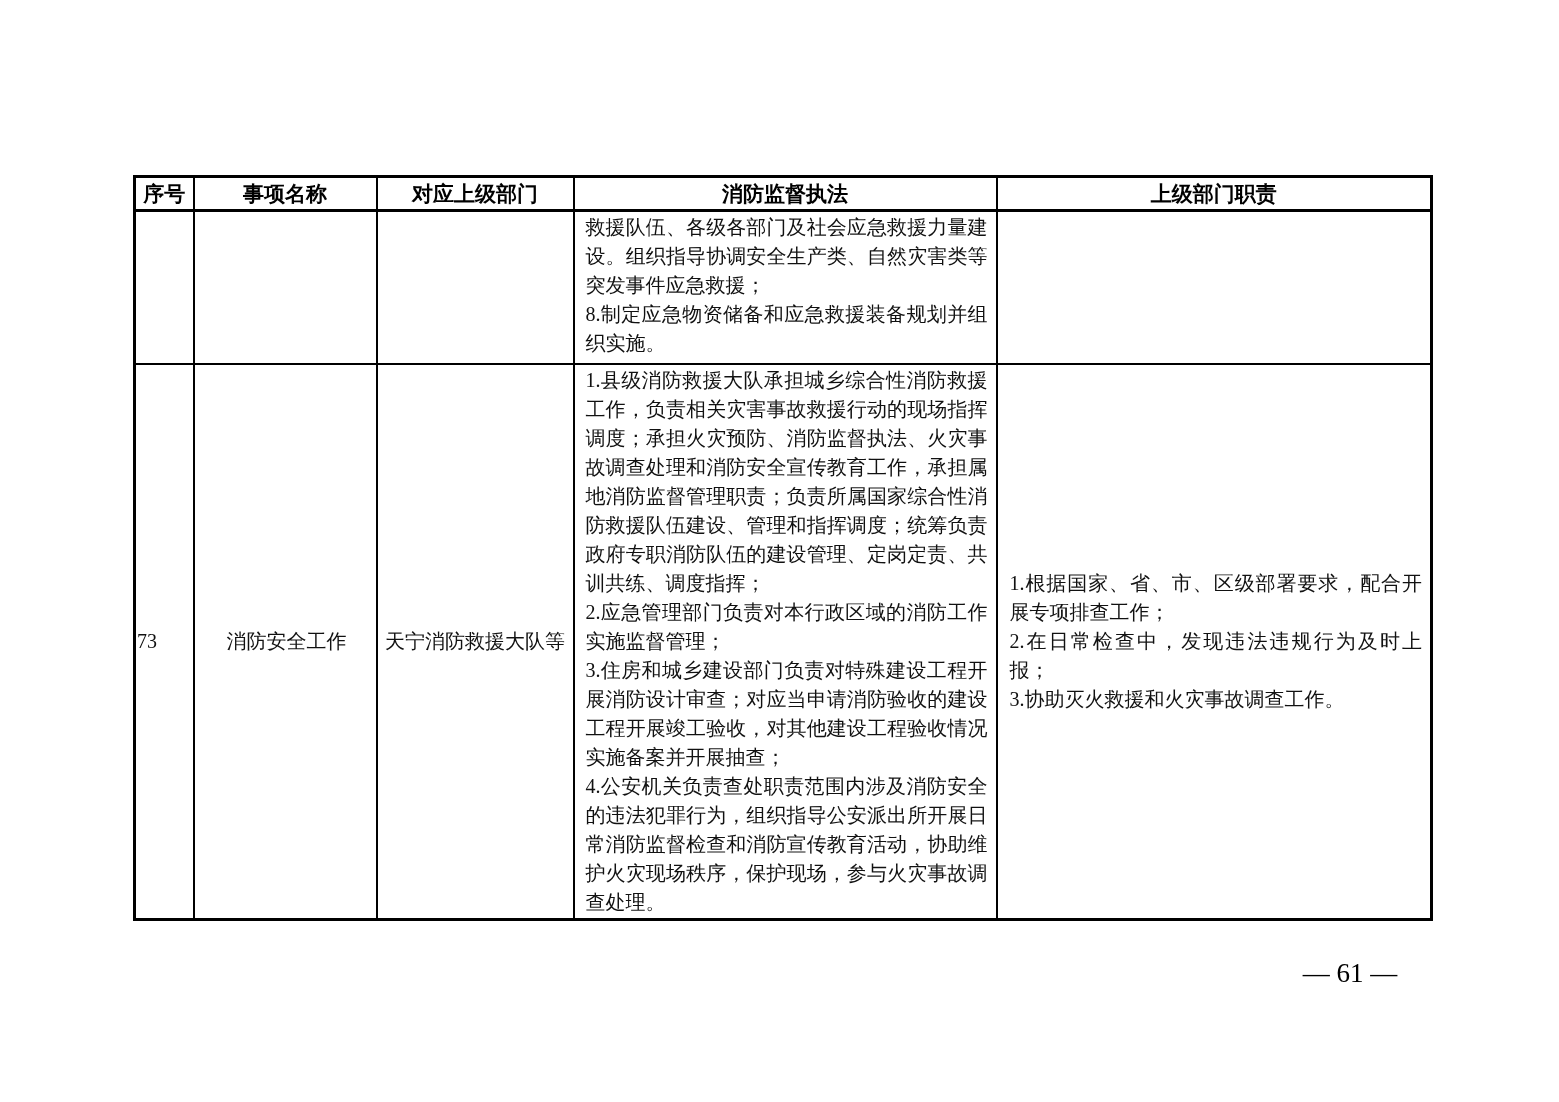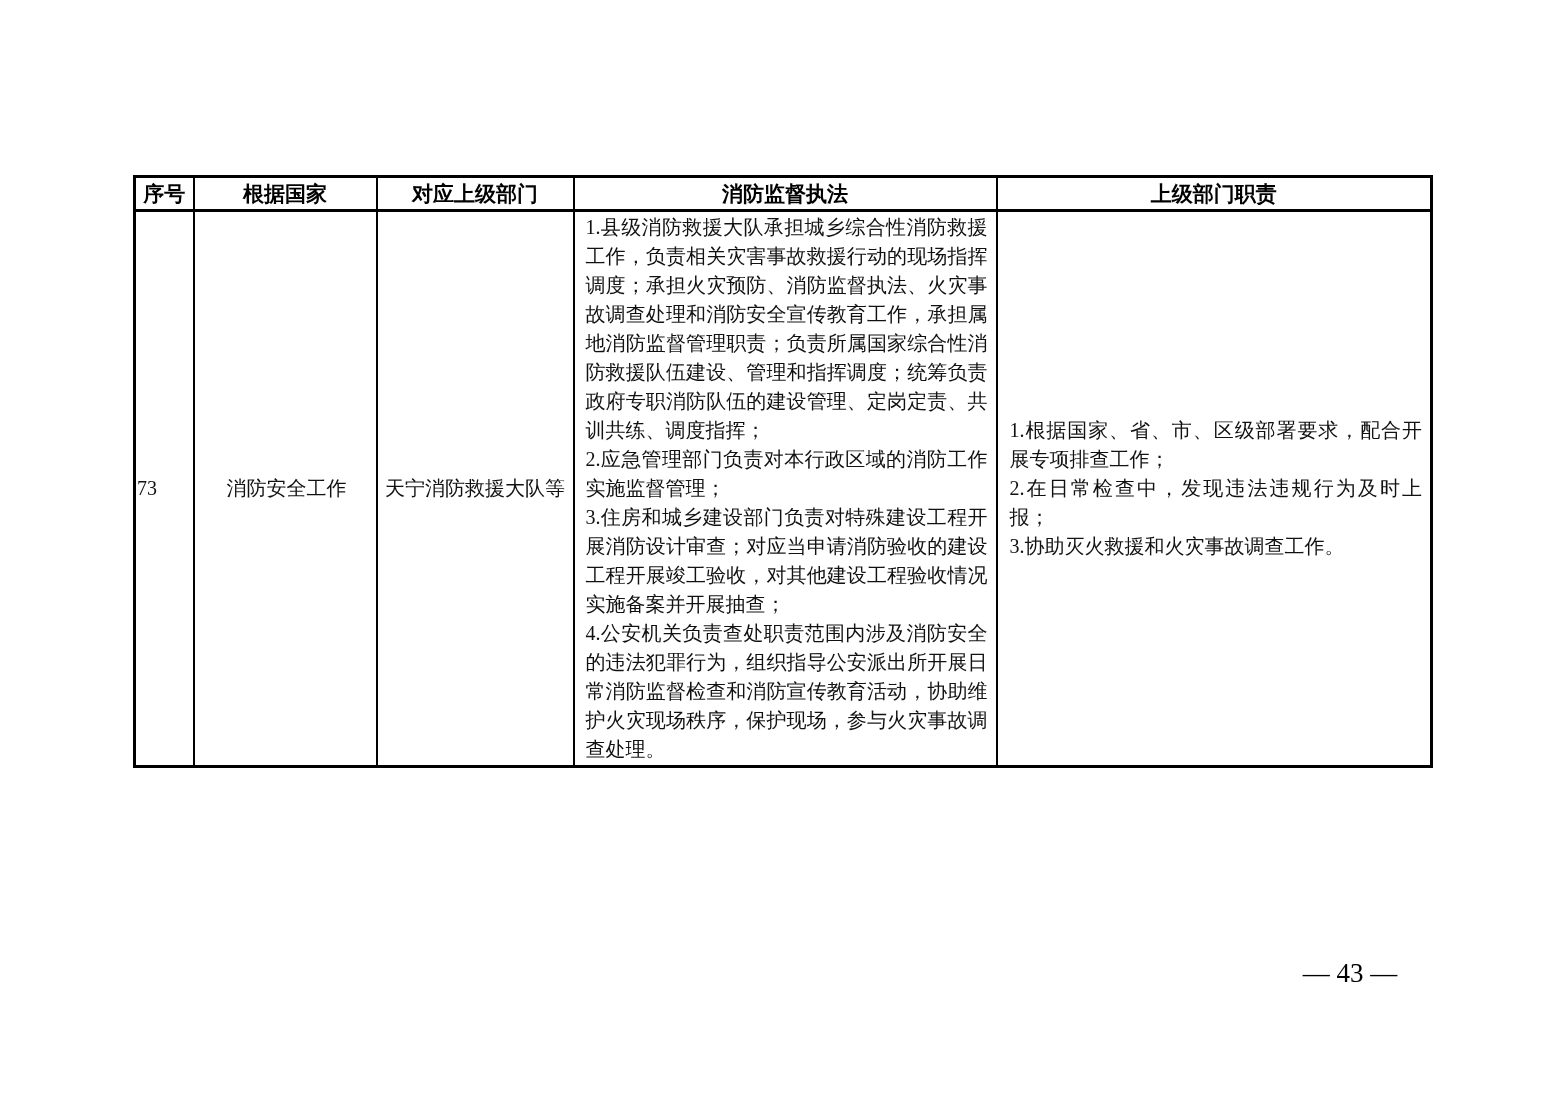--- a/index.html
+++ b/index.html
@@ -93,37 +93,45 @@
     <colgroup>
       <col style="width:59px">
       <col style="width:183px">
       <col style="width:197px">
       <col style="width:423px">
       <col style="width:435px">
     </colgroup>
     <thead>
       <tr>
         <th>序号</th>
-        <th>根据国家</th>
+        <th>事项名称</th>
         <th>对应上级部门</th>
         <th>消防监督执法</th>
         <th>上级部门职责</th>
       </tr>
     </thead>
     <tbody>
+      <tr class="row-cont">
+        <td class="cell-seq"></td>
+        <td class="cell-item"></td>
+        <td class="cell-dept"></td>
+        <td class="cell-duties">救援队伍、各级各部门及社会应急救援力量建设。组织指导协调安全生产类、自然灾害类等突发事件应急救援；
+8.制定应急物资储备和应急救援装备规划并组织实施。</td>
+        <td class="cell-duties"></td>
+      </tr>
       <tr class="row-main">
         <td class="cell-seq">73</td>
         <td class="cell-item">消防安全工作</td>
         <td class="cell-dept">天宁消防救援大队等</td>
         <td class="cell-duties">1.县级消防救援大队承担城乡综合性消防救援工作，负责相关灾害事故救援行动的现场指挥调度；承担火灾预防、消防监督执法、火灾事故调查处理和消防安全宣传教育工作，承担属地消防监督管理职责；负责所属国家综合性消防救援队伍建设、管理和指挥调度；统筹负责政府专职消防队伍的建设管理、定岗定责、共训共练、调度指挥；
 2.应急管理部门负责对本行政区域的消防工作实施监督管理；
 3.住房和城乡建设部门负责对特殊建设工程开展消防设计审查；对应当申请消防验收的建设工程开展竣工验收，对其他建设工程验收情况实施备案并开展抽查；
 4.公安机关负责查处职责范围内涉及消防安全的违法犯罪行为，组织指导公安派出所开展日常消防监督检查和消防宣传教育活动，协助维护火灾现场秩序，保护现场，参与火灾事故调查处理。</td>
         <td class="cell-duties v-mid">1.根据国家、省、市、区级部署要求，配合开展专项排查工作；
 2.在日常检查中，发现违法违规行为及时上报；
 3.协助灭火救援和火灾事故调查工作。</td>
       </tr>
     </tbody>
   </table>
 
-  <div class="page-number">— 43 —</div>
+  <div class="page-number">— 61 —</div>
 
 </div>
 
 </body></html>

